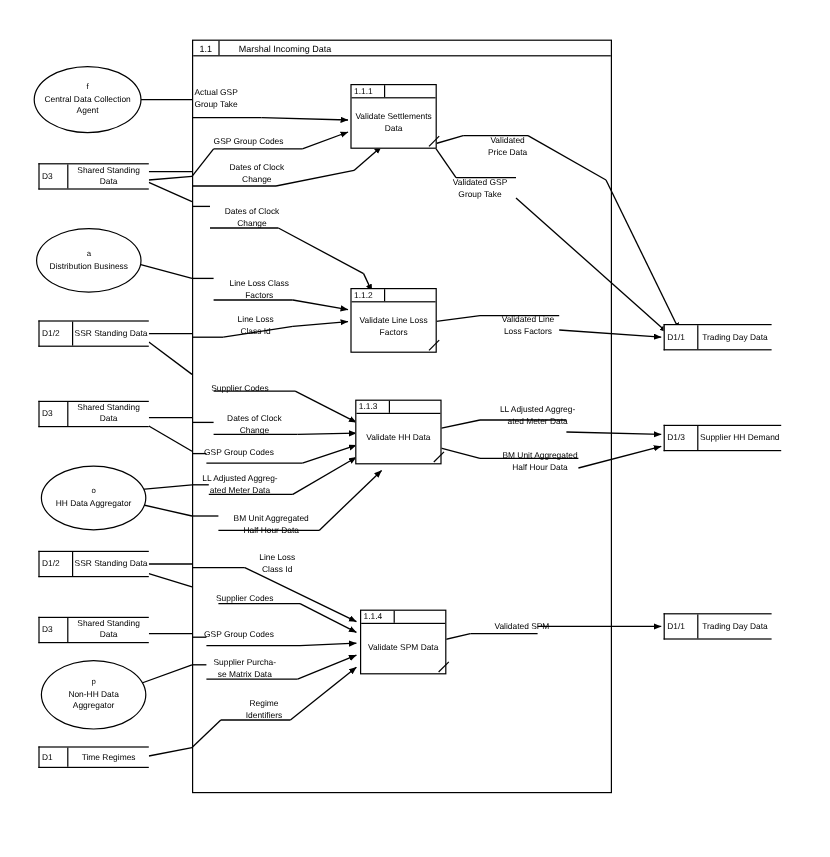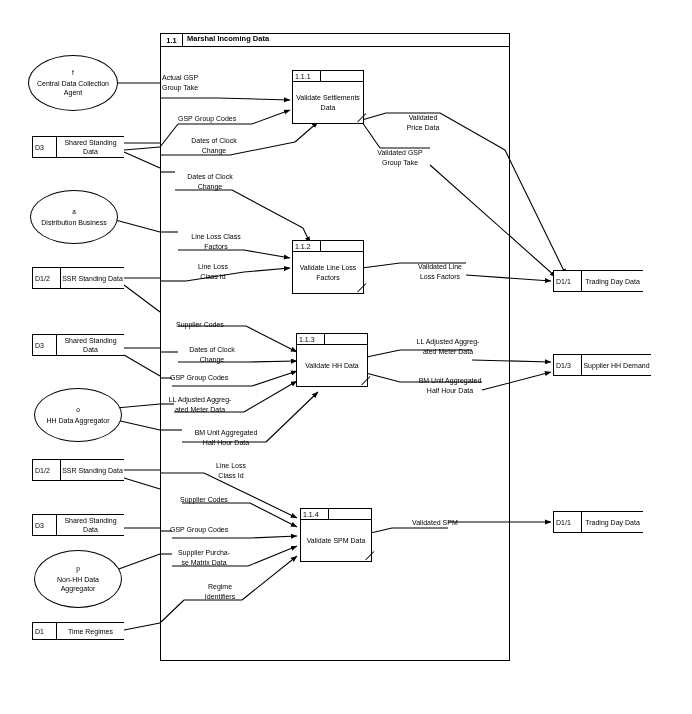--- a/index.html
+++ b/index.html
@@ -33,40 +33,40 @@
     background: transparent;
   }
   .boundary-head {
     position: absolute;
     left: 0;
     top: 0;
     height: 13px;
     border-bottom: 1.4px solid #000;
     box-sizing: border-box;
     display: flex;
-    align-items: flex-start;
+    align-items: center;
     width: 100%;
-    font-weight: bold;
   }
   .boundary-id {
     width: 22px;
     height: 100%;
     border-right: 1.4px solid #000;
     box-sizing: border-box;
     font-size: 7.5px;
     display: flex;
     align-items: center;
     justify-content: center;
     color: #000;
   }
   .boundary-title {
     font-size: 7.5px;
     padding-left: 4px;
     color: #000;
     white-space: nowrap;
+    margin-left: 12px;
   }
   
   .process {
     position: absolute;
     border: 1.4px solid #000;
     box-sizing: border-box;
     background: #fff;
   }
   .process-head {
     height: 11px;

